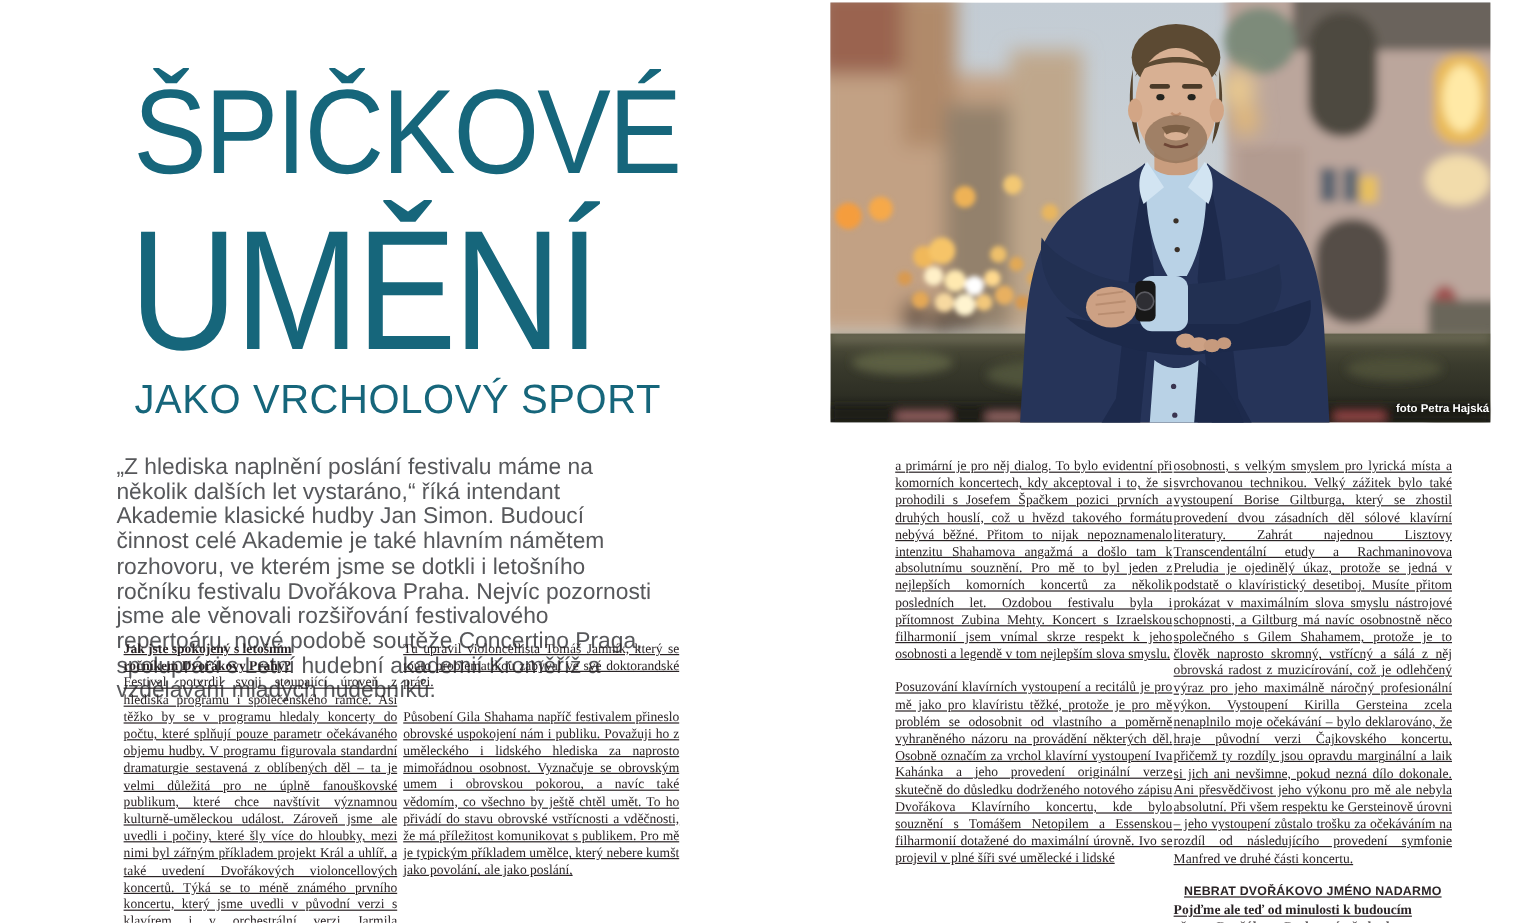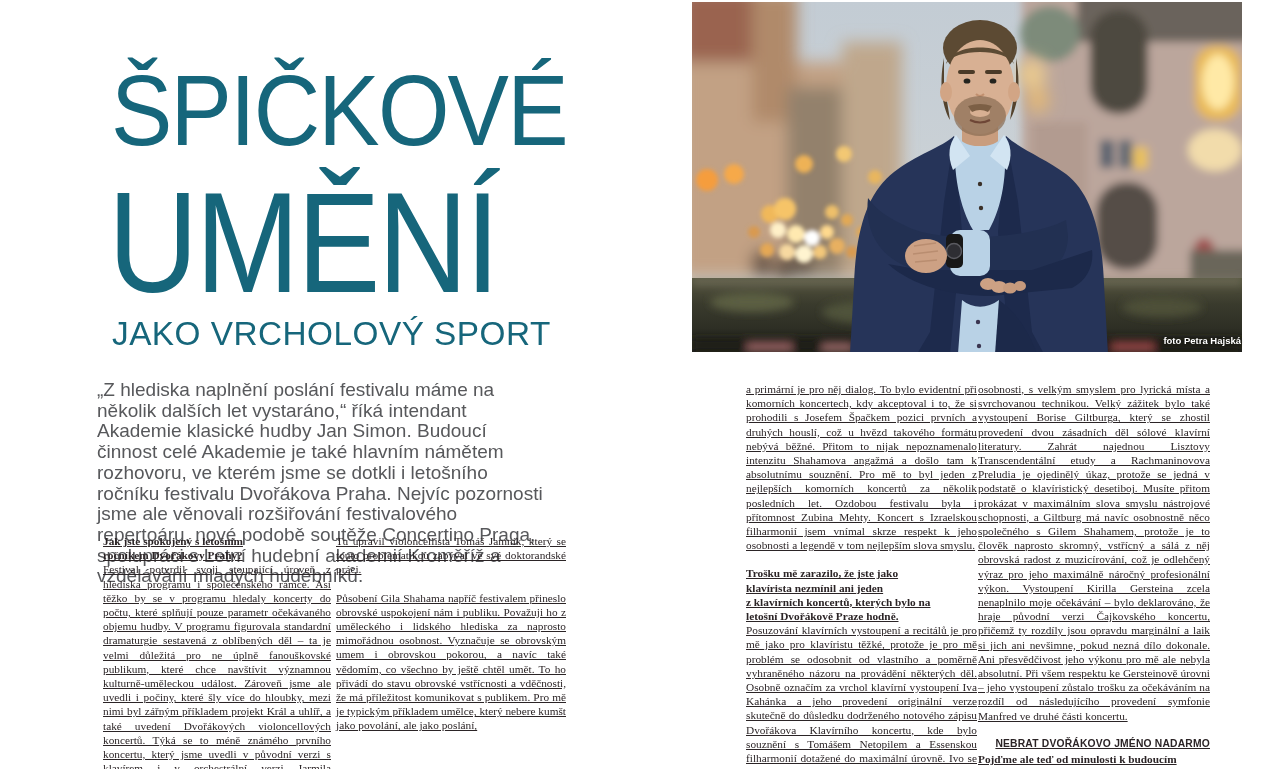--- a/index.html
+++ b/index.html
@@ -24,21 +24,21 @@
   }
   
   .col{
     position:absolute;font-size:11.3px;line-height:14.2px;color:#2b2426;
   }
   .col p{margin:0 0 14px 0;text-align:justify;hyphens:auto;text-decoration:underline;-webkit-hyphens:auto;}
   .col p:last-child{margin-bottom:0;}
   .col p.question{font-weight:bold;white-space:pre-line;text-align:left;margin-bottom:0;}
   .col p.subheading{
     font-family:"Liberation Sans",sans-serif;font-weight:bold;
-    font-size:10.3px;letter-spacing:.2px;text-align:right;margin-bottom:1px;
+    font-size:10.3px;letter-spacing:.2px;text-align:center;margin-bottom:1px;
   }
   #col1{left:103px;top:534px;width:228px;}
   #col2{left:336px;top:534px;width:230px;}
   #col3{left:746px;top:382px;width:231px;}
   #col4{left:978px;top:382px;width:232px;}
   
   figure.photo{position:absolute;left:692px;top:2px;width:556px;height:350px;margin:0;}
   figure.photo svg{display:block;width:550px;height:350px;}
   figcaption.credit{
     position:absolute;right:7px;bottom:6px;color:#ffffff;
@@ -61,24 +61,20 @@
   <p class="answer">Festival potvrdil svoji stoupající úroveň z hlediska programu i společenského rámce. Asi těžko by se v programu hledaly koncerty do počtu, které splňují pouze parametr očekávaného objemu hudby. V programu figurovala standardní dramaturgie sestavená z oblíbených děl – ta je velmi důležitá pro ne úplně fanouškovské publikum, které chce navštívit významnou kulturně-uměleckou událost. Zároveň jsme ale uvedli i počiny, které šly více do hloubky, mezi nimi byl zářným příkladem projekt Král a uhlíř, a také uvedení Dvořákových violoncellových koncertů. Týká se to méně známého prvního koncertu, který jsme uvedli v původní verzi s klavírem i v orchestrální verzi Jarmila Burghausera.</p>
 </div>
 
 <div class="col" id="col2">
   <p class="answer">Tu upravil violoncellista Tomáš Jamník, který se touto problematikou zabýval ve své doktorandské práci.</p>
   <p class="answer">Působení Gila Shahama napříč festivalem přineslo obrovské uspokojení nám i publiku. Považuji ho z uměleckého i lidského hlediska za naprosto mimořádnou osobnost. Vyznačuje se obrovským umem i obrovskou pokorou, a navíc také vědomím, co všechno by ještě chtěl umět. To ho přivádí do stavu obrovské vstřícnosti a vděčnosti, že má příležitost komunikovat s publikem. Pro mě je typickým příkladem umělce, který nebere kumšt jako povolání, ale jako poslání,</p>
 </div>
 
 <div class="col" id="col3">
   <p class="answer">a primární je pro něj dialog. To bylo evidentní při komorních koncertech, kdy akceptoval i to, že si prohodili s Josefem Špačkem pozici prvních a druhých houslí, což u hvězd takového formátu nebývá běžné. Přitom to nijak nepoznamenalo intenzitu Shahamova angažmá a došlo tam k absolutnímu souznění. Pro mě to byl jeden z nejlepších komorních koncertů za několik posledních let. Ozdobou festivalu byla i přítomnost Zubina Mehty. Koncert s Izraelskou filharmonií jsem vnímal skrze respekt k jeho osobnosti a legendě v tom nejlepším slova smyslu.</p>
-  <p class="question">Trošku mě zarazilo, že jste jako
-klavírista nezmínil ani jeden
-z klavírních koncertů, kterých bylo na
-letošní Dvořákově Praze hodně.</p>
   <p class="answer">Posuzování klavírních vystoupení a recitálů je pro mě jako pro klavíristu těžké, protože je pro mě problém se odosobnit od vlastního a poměrně vyhraněného názoru na provádění některých děl. Osobně označím za vrchol klavírní vystoupení Iva Kahánka a jeho provedení originální verze skutečně do důsledku dodrženého notového zápisu Dvořákova Klavírního koncertu, kde bylo souznění s Tomášem Netopilem a Essenskou filharmonií dotažené do maximální úrovně. Ivo se projevil v plné šíři své umělecké i lidské</p>
 </div>
 
 <div class="col" id="col4">
   <p class="answer">osobnosti, s velkým smyslem pro lyrická místa a svrchovanou technikou. Velký zážitek bylo také vystoupení Borise Giltburga, který se zhostil provedení dvou zásadních děl sólové klavírní literatury. Zahrát najednou Lisztovy Transcendentální etudy a Rachmaninovova Preludia je ojedinělý úkaz, protože se jedná v podstatě o klavíristický desetiboj. Musíte přitom prokázat v maximálním slova smyslu nástrojové schopnosti, a Giltburg má navíc osobnostně něco společného s Gilem Shahamem, protože je to člověk naprosto skromný, vstřícný a sálá z něj obrovská radost z muzicírování, což je odlehčený výraz pro jeho maximálně náročný profesionální výkon. Vystoupení Kirilla Gersteina zcela nenaplnilo moje očekávání – bylo deklarováno, že hraje původní verzi Čajkovského koncertu, přičemž ty rozdíly jsou opravdu marginální a laik si jich ani nevšimne, pokud nezná dílo dokonale. Ani přesvědčivost jeho výkonu pro mě ale nebyla absolutní. Při všem respektu ke Gersteinově úrovni – jeho vystoupení zůstalo trošku za očekáváním na rozdíl od následujícího provedení symfonie Manfred ve druhé části koncertu.</p>
   <p class="subheading">NEBRAT DVOŘÁKOVO JMÉNO NADARMO</p>
   <p class="question">Pojďme ale teď od minulosti k budoucím
 věcem. Dvořákova Praha má před sebou</p>
 </div>
 

